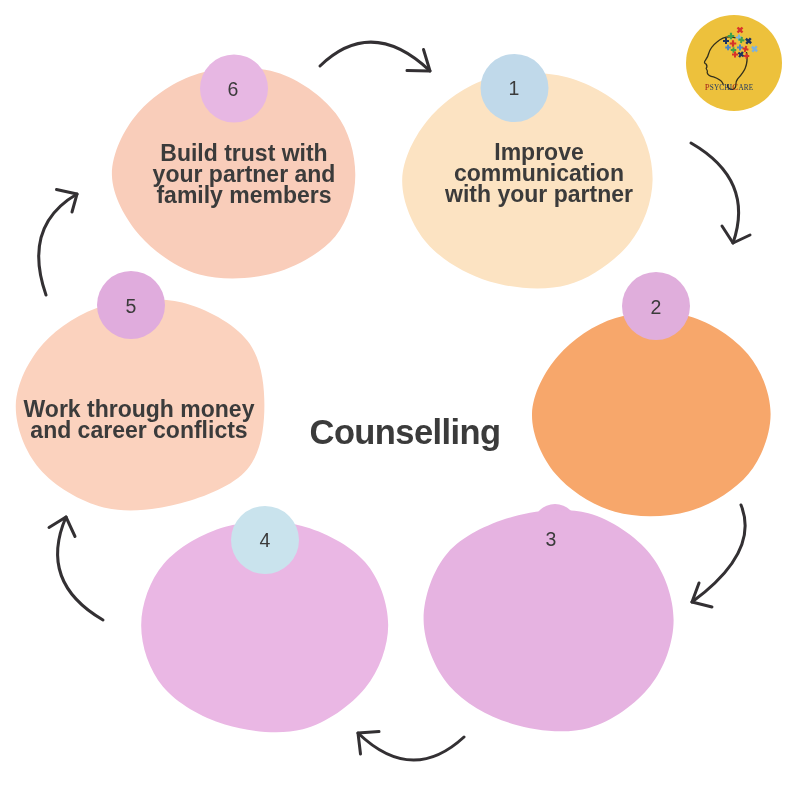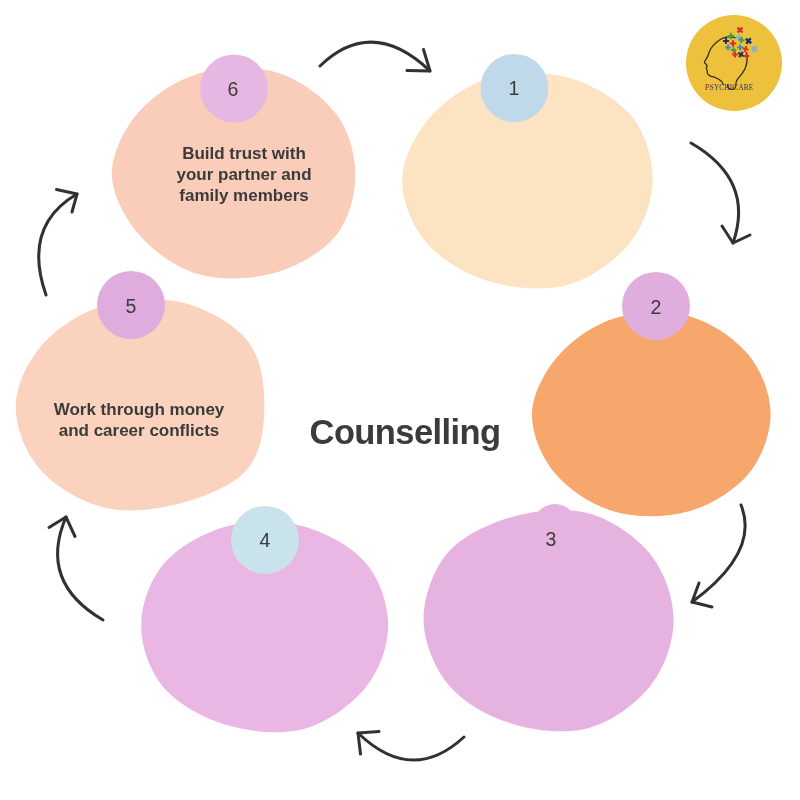--- a/index.html
+++ b/index.html
@@ -1,18 +1,18 @@
 <!DOCTYPE html>
 <html><head>
 <meta charset="utf-8">
 <style>
 html,body{margin:0;padding:0;background:#fff}
 #c{-webkit-font-smoothing:antialiased;position:relative;width:800px;height:800px;background:#ffffff;font-family:"Liberation Sans",sans-serif;overflow:hidden}
 #c svg{position:absolute;left:0;top:0}
-.t{position:absolute;transform:translate(-50%,-50%);text-align:center;font-weight:bold;color:#3b3b3b;font-size:17px;line-height:21px;white-space:nowrap}
+.t{position:absolute;transform:translate(-50%,-50%);text-align:center;font-weight:bold;color:#3b3b3b;font-size:23px;line-height:21px;white-space:nowrap}
 .n{position:absolute;transform:translate(-50%,-50%);color:#3b3b3b;font-size:19.5px;font-weight:normal}
 #title{position:absolute;left:405px;top:396px;transform:translate(-50%,-50%);text-align:center;font-weight:bold;color:#3b3b3b;font-size:34.5px;line-height:36.5px;white-space:nowrap}
 </style>
 </head>
 <body>
 <div id="c">
 <svg width="800" height="800" viewBox="0 0 800 800">
 
   <path fill="#fce3c2" d="M 652.6,180.0 C 652.3,201.2 643.7,225.7 629.6,243.2 C 615.4,260.6 591.1,278.4 567.8,284.8 C 544.4,291.2 513.0,288.5 489.5,281.5 C 466.0,274.5 441.4,259.8 426.8,242.9 C 412.3,226.0 401.9,200.7 402.2,180.0 C 402.6,159.3 414.6,135.5 429.1,118.5 C 443.6,101.5 466.4,85.0 489.3,78.2 C 512.3,71.3 543.3,71.0 567.0,77.3 C 590.6,83.6 616.9,98.7 631.2,115.8 C 645.5,132.9 652.9,158.8 652.6,180.0 Z"></path>
   <path fill="#f7a76b" d="M 770.6,414.0 C 770.6,433.9 762.0,457.7 748.4,473.9 C 734.8,490.1 711.1,504.9 688.9,511.2 C 666.6,517.5 637.1,518.0 614.9,511.8 C 592.7,505.5 569.4,490.2 555.6,473.9 C 541.8,457.6 531.6,433.7 532.0,414.0 C 532.5,394.3 544.4,371.7 558.3,355.8 C 572.3,339.8 593.8,324.7 615.6,318.1 C 637.4,311.5 667.0,310.2 689.1,316.2 C 711.2,322.3 734.5,338.0 748.0,354.3 C 761.6,370.6 770.5,394.1 770.6,414.0 Z"></path>
@@ -63,20 +63,21 @@
           <path transform="translate(754.5 49) rotate(40)" fill="#7fb2d9" d="M -3.5,-1.2 H -1.2 V -3.5 H 1.2 V -1.2 H 3.5 V 1.2 H 1.2 V 3.5 H -1.2 V 1.2 H -3.5 Z"></path>
           <path transform="translate(733.5 50)" fill="#3fa14c" d="M -2.75,-0.95 H -0.95 V -2.75 H 0.95 V -0.95 H 2.75 V 0.95 H 0.95 V 2.75 H -0.95 V 0.95 H -2.75 Z"></path>
           <path transform="translate(735 54.5)" fill="#d8332a" d="M -3.0,-1.0 H -1.0 V -3.0 H 1.0 V -1.0 H 3.0 V 1.0 H 1.0 V 3.0 H -1.0 V 1.0 H -3.0 Z"></path>
           <path transform="translate(741 54.5) rotate(35)" fill="#1d3460" d="M -3.25,-1.1 H -1.1 V -3.25 H 1.1 V -1.1 H 3.25 V 1.1 H 1.1 V 3.25 H -1.1 V 1.1 H -3.25 Z"></path>
           <path transform="translate(746.5 56)" fill="#d8332a" d="M -2.75,-0.95 H -0.95 V -2.75 H 0.95 V -0.95 H 2.75 V 0.95 H 0.95 V 2.75 H -0.95 V 0.95 H -2.75 Z"></path>
         </g>
     <text x="729" y="90" text-anchor="middle" font-family="Liberation Serif, serif" font-size="7.2" letter-spacing="0.2" fill="#223a63"><tspan fill="#a5241a" font-size="8.8">P</tspan><tspan>SYCHI</tspan><tspan fill="#a5241a" font-size="8.8">C</tspan><tspan>ARE</tspan></text>
   </g>
 </svg>
 
+<div class="t" style="left:539px;top:173px">Improve<br>communication<br>with your partner</div>
 <div class="t" style="left:139px;top:420px">Work through money<br>and career conflicts</div>
 <div class="t" style="left:244px;top:174px">Build trust with<br>your partner and<br>family members</div>
 
 <div class="n" style="left:514px;top:88px">1</div>
 <div class="n" style="left:656px;top:307px">2</div>
 <div class="n" style="left:551px;top:539px">3</div>
 <div class="n" style="left:265px;top:540px">4</div>
 <div class="n" style="left:131px;top:306px">5</div>
 <div class="n" style="left:233px;top:89px">6</div>
 

